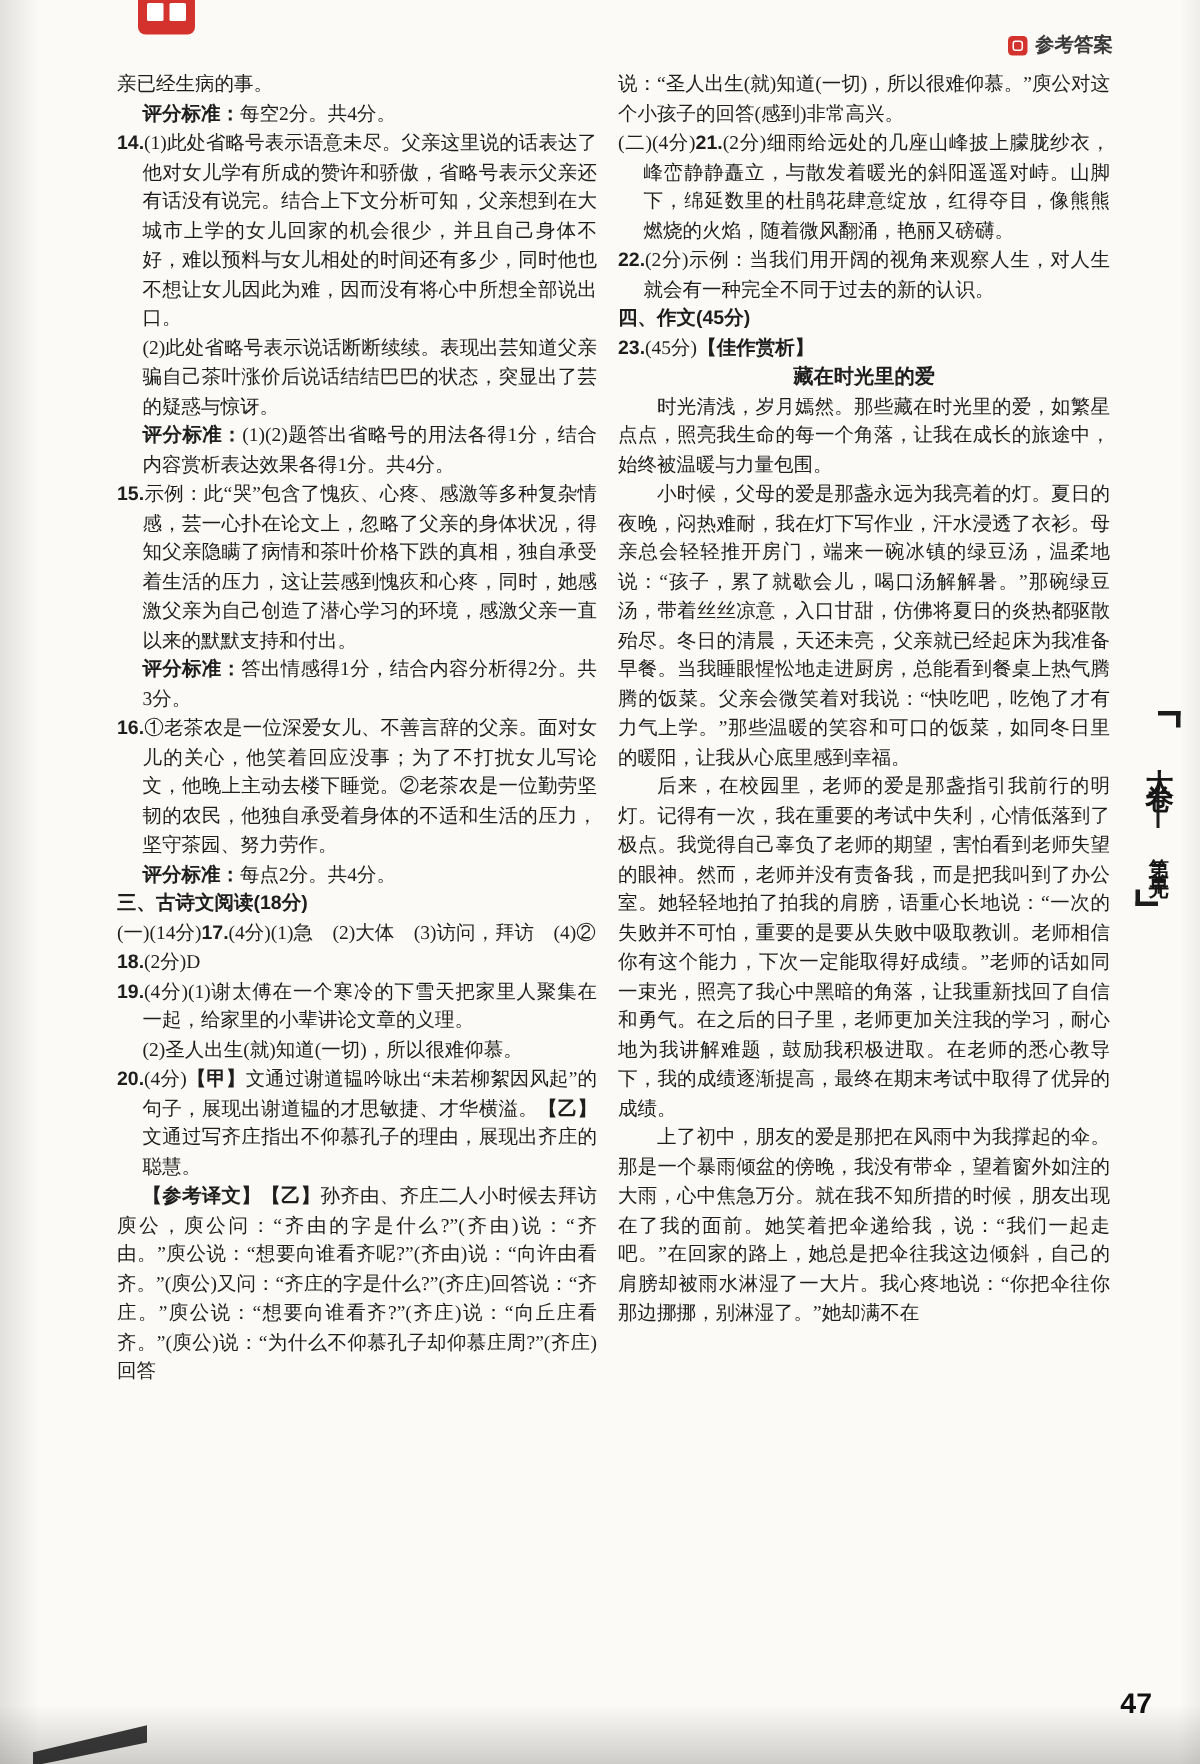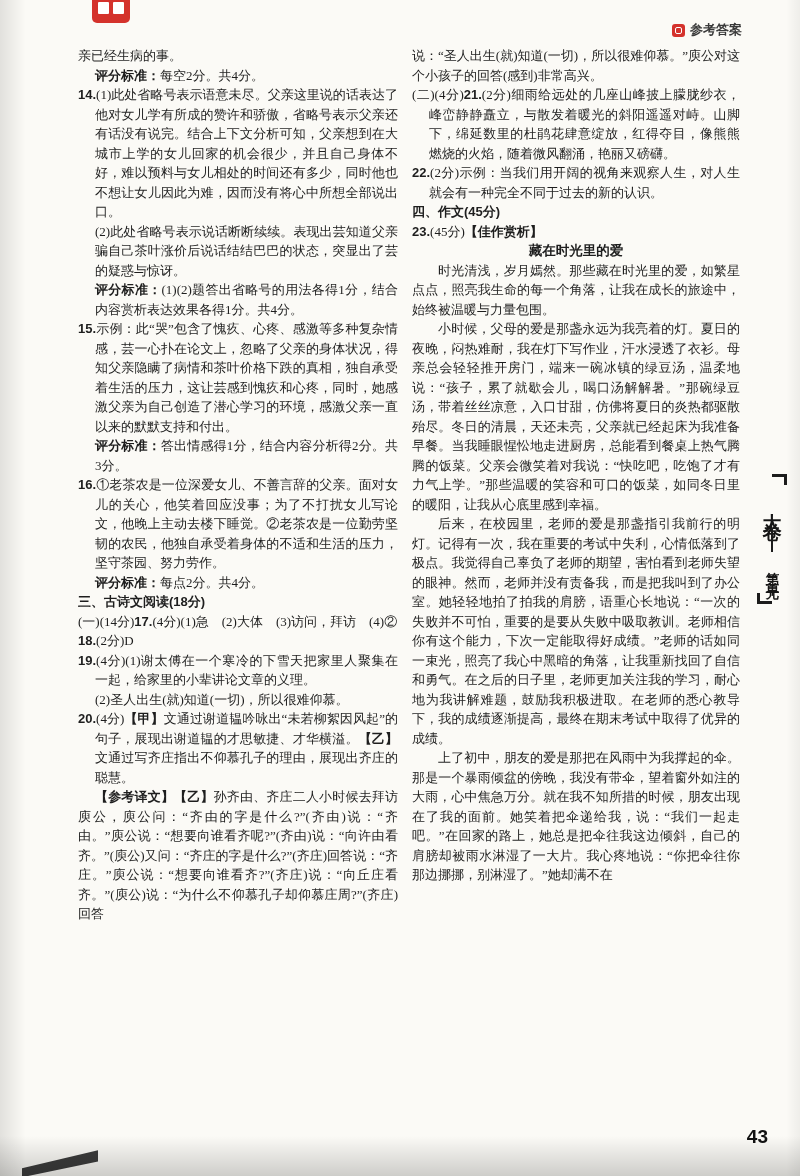--- a/index.html
+++ b/index.html
@@ -160,17 +160,17 @@
     </div>
 
   <div class="side-tab">
     <span class="bracket bracket-top"></span>
     <div class="tab-big">大卷</div>
     <div class="tab-divider"></div>
     <div class="tab-small">第二单元</div>
     <span class="bracket bracket-bottom"></span>
   </div>
 
-  <div class="page-number">43</div>
+  <div class="page-number">47</div>
 
   <div class="corner-shadow"></div>
 
 </div>
 
 </body></html>

